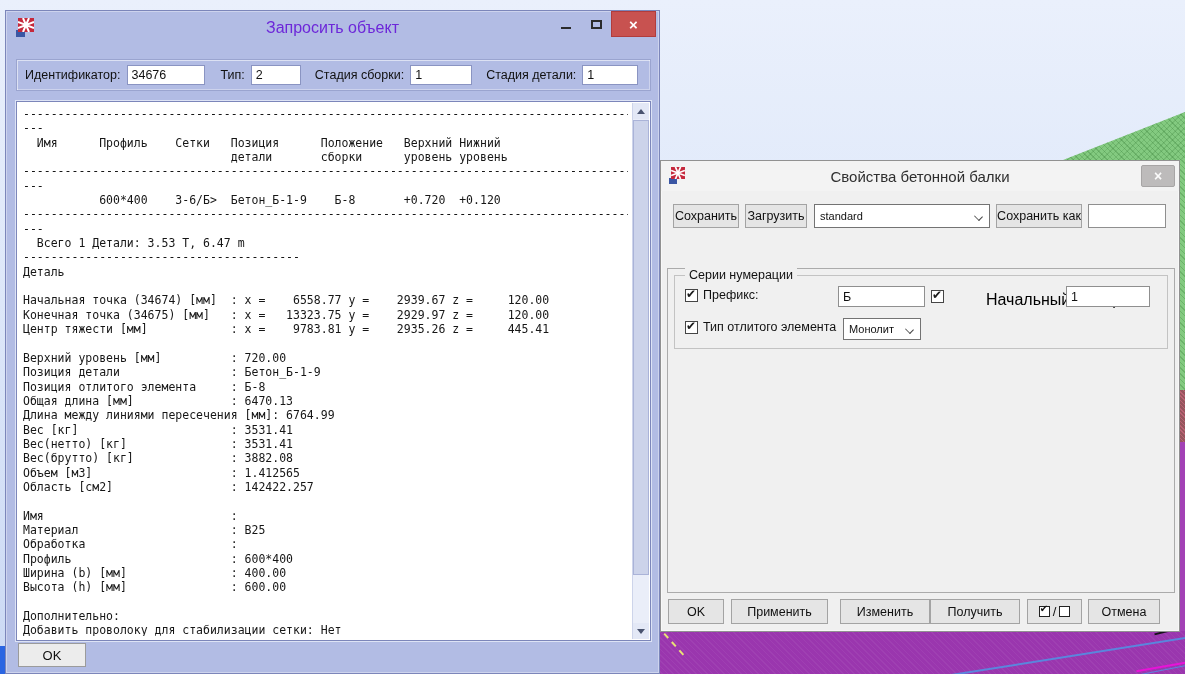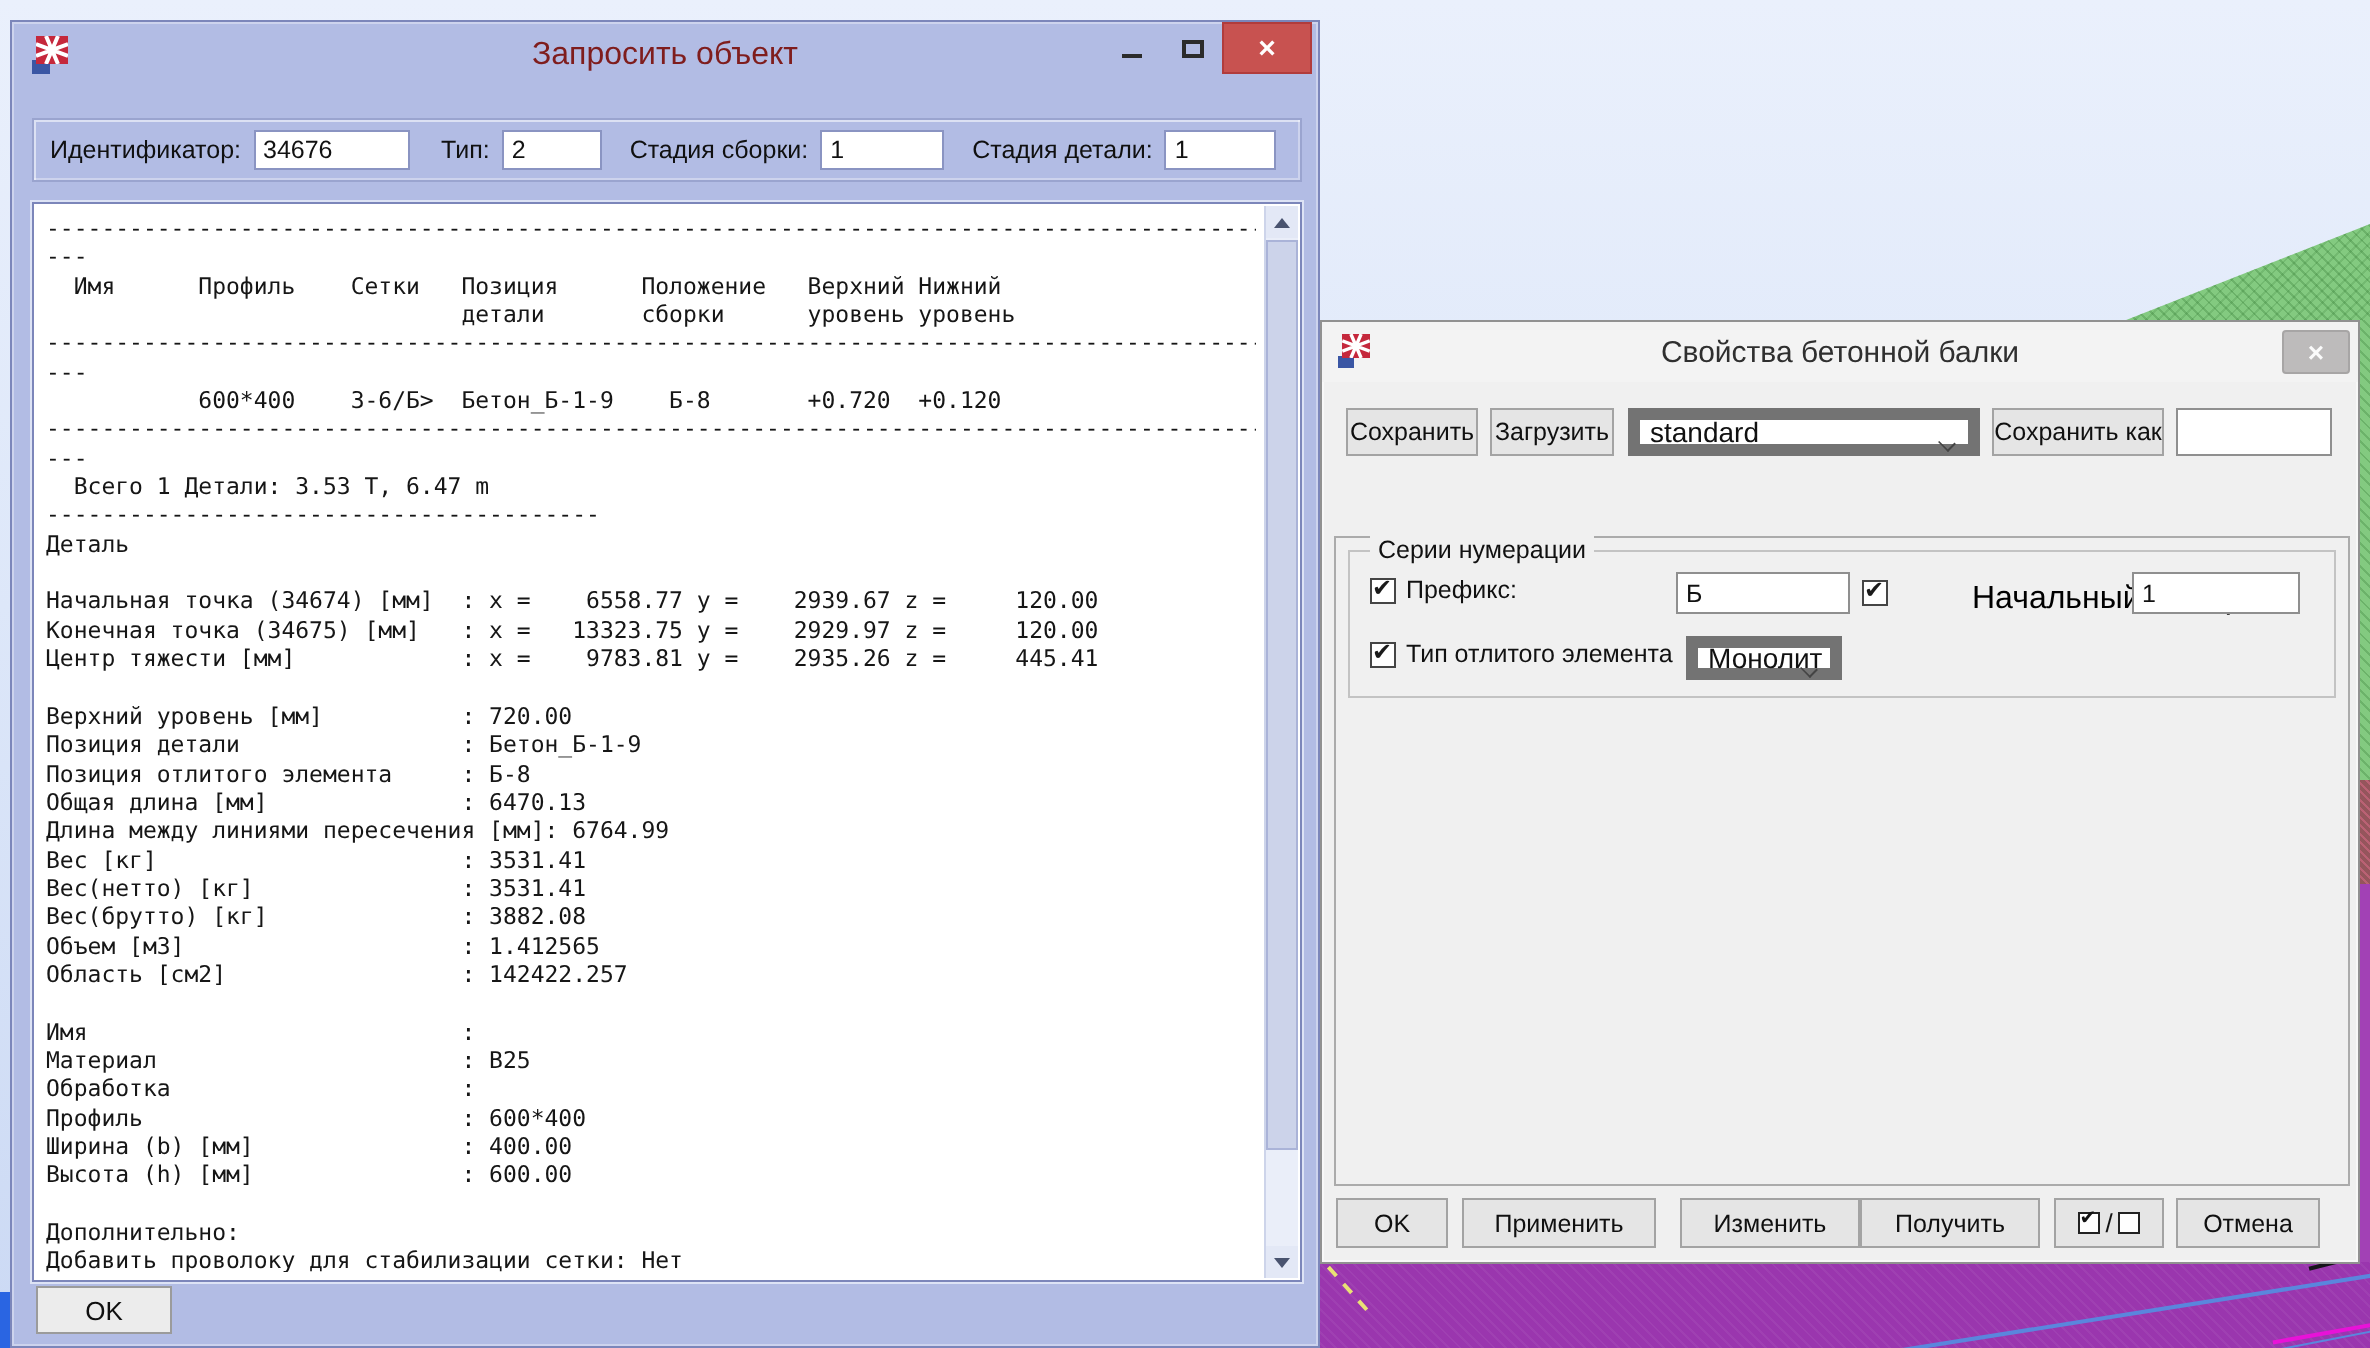--- a/index.html
+++ b/index.html
@@ -52,21 +52,21 @@
   }
   .cb { position:relative; width:13px; height:13px; background:#fff; border:1px solid #454545; display:inline-block; flex:none; }
   .cb .tick { position:absolute; left:0; top:-3px; font-size:12px; color:#1a1a1a; line-height:14px; }
 
   
   .win-inquire {
     position:absolute; left:5px; top:10px; width:655px; height:664px;
     background:#b2bce4; border:1px solid #7c86ba; box-shadow:0 0 0 1px rgba(255,255,255,.35) inset;
   }
   .inq-titlebar { position:absolute; left:0; top:0; width:100%; height:33px; display:flex; align-items:center; }
-  .inq-title { position:absolute; left:0; right:0; text-align:center; font-size:16px; color:#7f1d1d; }
+  .inq-title { position:absolute; left:0; right:0; text-align:center; font-size:16px; color:#6d28d9; }
   .tekla-icon { margin-left:9px; width:22px; height:22px; position:relative; z-index:2; flex:none; }
   .caption-btns { position:absolute; right:3px; top:0; display:flex; align-items:flex-start; height:26px; z-index:3; }
   .cap-min, .cap-max { width:30px; height:26px; display:flex; align-items:center; justify-content:center; }
   .glyph-min { width:10px; border-top:2px solid #2b2b2b; display:block; margin-top:8px; }
   .glyph-max { width:11px; height:9px; border:2px solid #2b2b2b; display:block; }
   .cap-close { width:45px; height:26px; background:#c85250; border:1px solid #b13c3c; display:flex; align-items:center; justify-content:center; }
   .cap-close .x { color:#fff; font-size:15px; font-weight:bold; line-height:1; }
 
   .inq-idrow {
     position:absolute; left:10px; top:48px; width:635px; height:32px;
@@ -101,21 +101,21 @@
     background:#f0f0f0; border:1px solid #919191; box-shadow:0 0 0 1px rgba(255,255,255,.5) inset;
   }
   .prop-titlebar { position:absolute; left:0; top:0; width:100%; height:30px; display:flex; align-items:center; background:#f3f3f3; }
   .prop-title { position:absolute; left:0; right:0; text-align:center; font-size:15px; color:#2f2f2f; }
   .prop-close { position:absolute; right:4px; top:4px; width:34px; height:22px; background:#bdbbbb; border:1px solid #a7a5a5; border-radius:2px; display:flex; align-items:center; justify-content:center; z-index:3; }
   .prop-close .x { color:#fbfbfb; font-size:14px; font-weight:bold; line-height:1; }
 
   .prop-toolbar { position:absolute; left:0; top:42px; width:100%; height:26px; padding:0 12px; display:flex; align-items:center; }
   .tb-save { width:66px; height:24px; }
   .tb-load { width:62px; height:24px; margin-left:6px;text-align:center; }
-  .combo { position:relative; margin-left:7px; width:176px; height:24px; background:#fff; border:6px solid #737373; font-size:14px; display:flex; align-items:center; padding:0 20px 0 5px; color:#111; }
+  .combo { position:relative; margin-left:7px; width:176px; height:24px; background:#fff; border:1px solid #737373; font-size:11px; display:flex; align-items:center; padding:0 20px 0 5px; color:#111; }
   .chev { position:absolute; right:7px; top:8px; width:7px; height:7px; border-right:1.6px solid #444; border-bottom:1.6px solid #444; transform:rotate(45deg) scale(1,.8); }
   .tb-saveas { width:86px; height:24px; margin-left:6px; }
   .tb-saveas-input { width:78px; height:24px; margin-left:6px; border:1px solid #8f8f8f; }
 
   .tabs { position:absolute; left:12px; top:86px; height:22px; display:flex; align-items:flex-end; z-index:2; }
   .tab { height:21px; padding:0 9px; display:flex; align-items:center; background:#ececec; border:1px solid #a5a5a5; border-bottom:none; font-size:12.5px; color:#111; margin-right:2px; }
   .tab.active { height:25px; margin-top:-4px; background:#f0f0f0; position:relative; z-index:3; }
   .panel { position:absolute; left:6px; top:107px; width:508px; height:325px; border:1px solid #ababab; background:#f0f0f0; }
 
   .group { position:absolute; left:6px; top:6px; width:494px; height:74px; border:1px solid #c3c3c3; }

